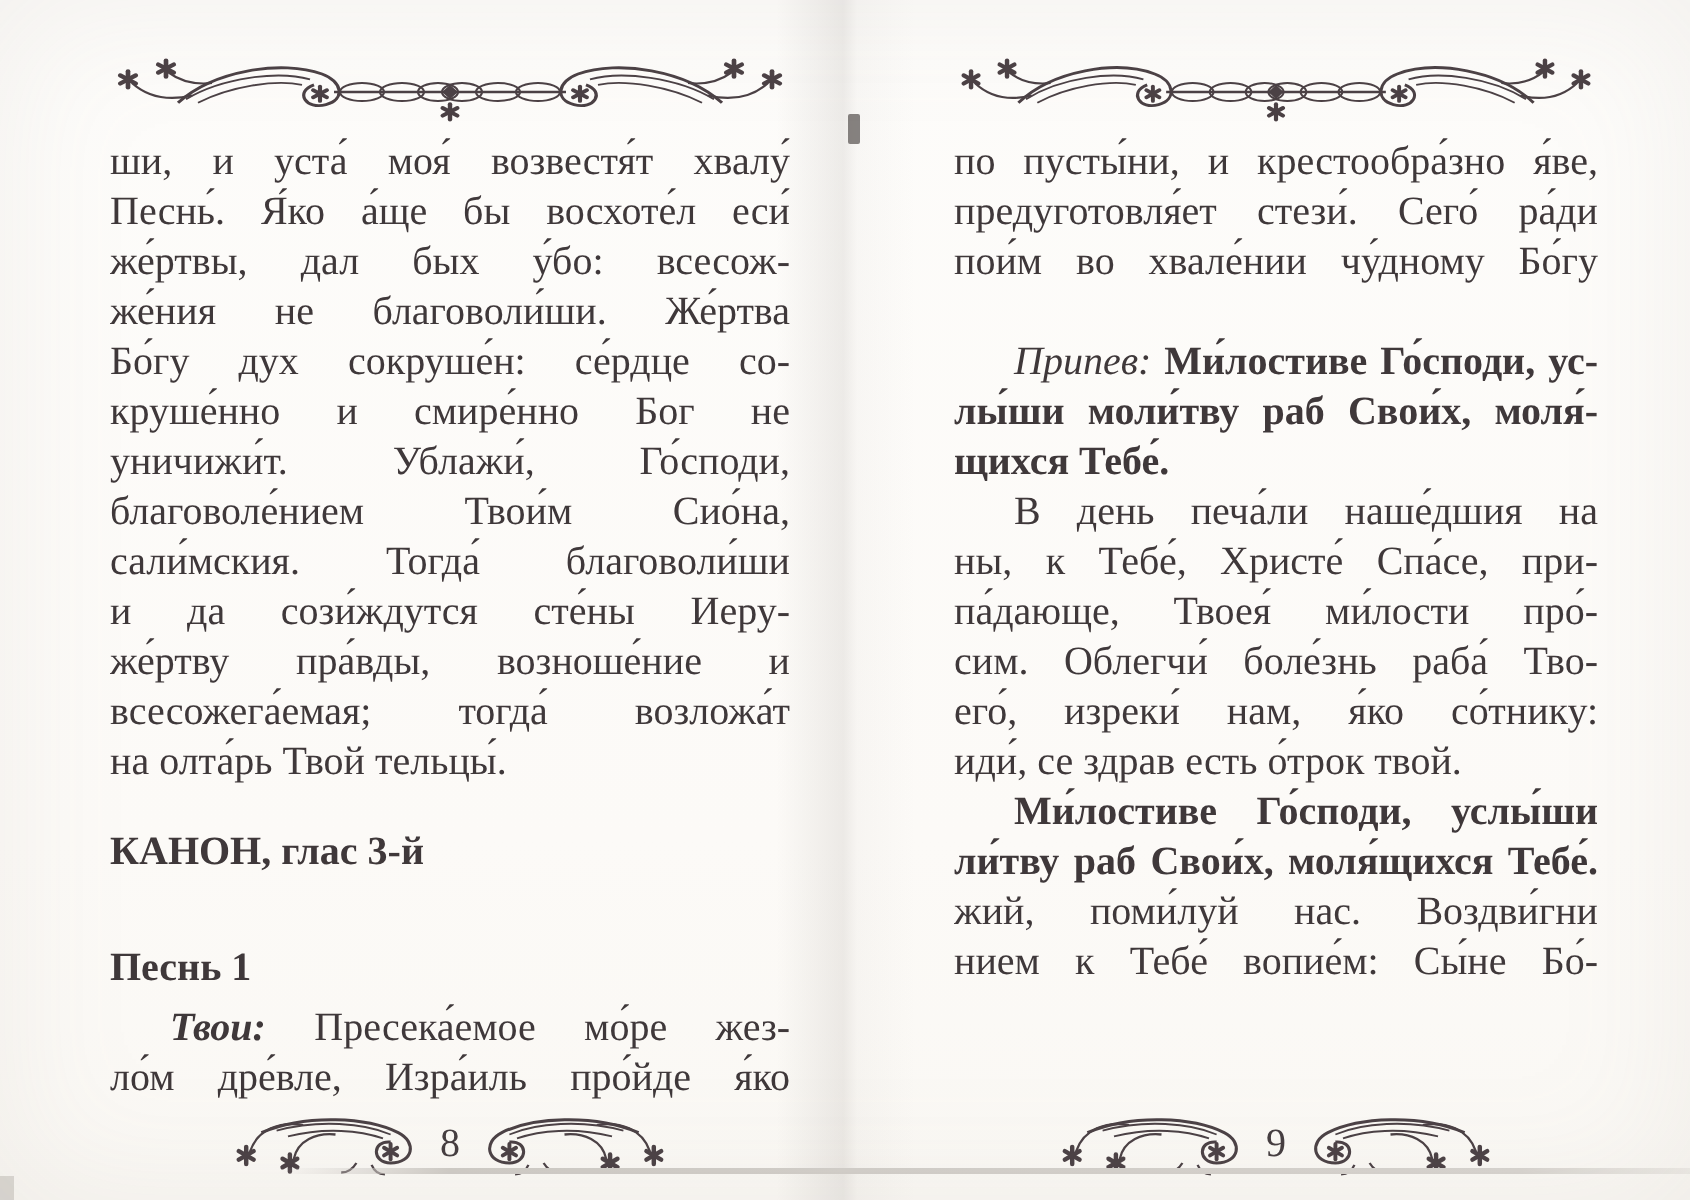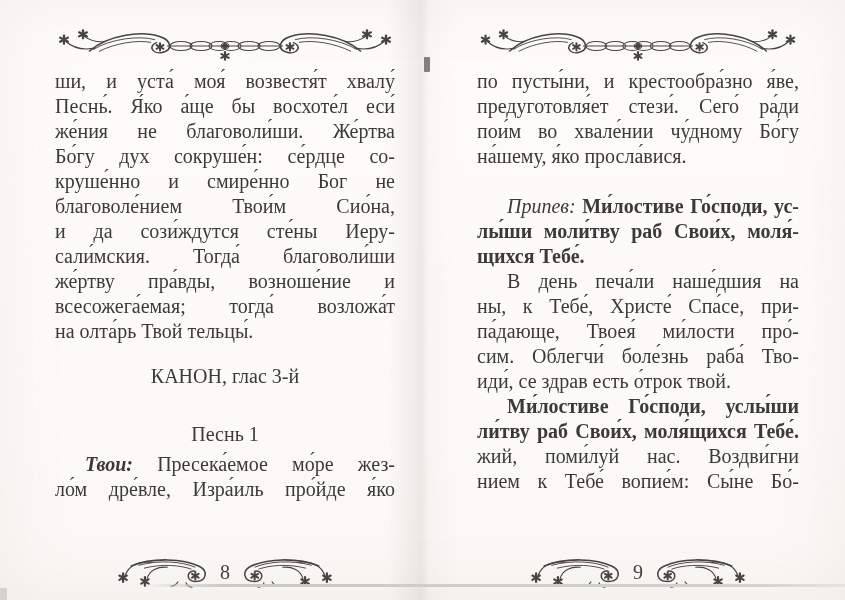--- a/index.html
+++ b/index.html
@@ -28,21 +28,21 @@
   .content{margin-top:5px;font-size:20px;}
   .line{
     height:25px;line-height:25px;
     text-align:justify;text-align-last:justify;
     overflow:hidden;
   }
   .line.last{text-align-last:left;}
   .line.indent{text-indent:30px;}
   .b{font-weight:bold;}
   .i{font-style:italic;}
-  .heading{height:25px;line-height:25px;text-align:center;font-weight:normal;font-size:20px;}
+  .heading{height:25px;line-height:25px;font-weight:bold;font-size:20px;}
   .footer{
     position:absolute;top:524px;left:0;width:100%;height:40px;
     display:flex;align-items:center;justify-content:center;gap:9px;
   }
   .fsw{width:96px;height:38px;color:#4b4145;flex:0 0 auto;}
   .pagenum{font-size:20px;line-height:38px;color:#453d40;}
   .gutter-mark{
     position:absolute;left:424px;top:57px;width:6px;height:15px;
     background:#716c6a;border-radius:1px;opacity:.85;
   }
@@ -100,26 +100,28 @@
       <use href="#hhalf"></use>
       <g transform="translate(340,0) scale(-1,1)">
           <use href="#hhalf"></use>
         </g>
       <path d="M166,20 l4,-4 4,4 -4,4 z" fill="currentColor"></path>
       <use href="#ast" transform="translate(170,31) scale(0.85)" stroke="currentColor"></use>
     </svg>
     <div class="content">
         <div class="line"><span class="">ши, и уста́ моя́ возвестя́т хвалу́</span></div>
         <div class="line"><span class="">Песнь́. Я́ко а́ще бы восхоте́л еси́</span></div>
+        <div class="line"><span class="">же́ртвы, дал бых у́бо: всесож-</span></div>
         <div class="line"><span class="">же́ния не благоволи́ши. Же́ртва</span></div>
         <div class="line"><span class="">Бо́гу дух сокруше́н: се́рдце со-</span></div>
         <div class="line"><span class="">круше́нно и смире́нно Бог не</span></div>
+        <div class="line"><span class="">уничижи́т. Ублажи́, Го́споди,</span></div>
         <div class="line"><span class="">благоволе́нием Твои́м Сио́на,</span></div>
+        <div class="line"><span class="">сали́мския. Тогда́ благоволи́ши</span></div>
         <div class="line"><span class="">и да сози́ждутся сте́ны Иеру-</span></div>
-        <div class="line"><span class="">сали́мския. Тогда́ благоволи́ши</span></div>
         <div class="line"><span class="">же́ртву пра́вды, возноше́ние и</span></div>
         <div class="line"><span class="">всесожега́емая; тогда́ возложа́т</span></div>
         <div class="line last"><span class="">на олта́рь Твой тельцы́.</span></div>
         <div class="heading" style="margin-top: 20px;">КАНОН, глас 3-й</div>
         <div class="heading" style="margin-top: 33px;">Песнь 1</div>
         <div class="line indent" style="margin-top: 5px;"><span class="b i">Твои:</span><span class=""> Пресека́емое мо́ре жез-</span></div>
         <div class="line"><span class="">ло́м дре́вле, Изра́иль про́йде я́ко</span></div>
       </div>
     <div class="footer">
       <svg class="fsw" viewBox="0 0 100 40">
@@ -140,28 +142,28 @@
       <g transform="translate(340,0) scale(-1,1)">
           <use href="#hhalf"></use>
         </g>
       <path d="M166,20 l4,-4 4,4 -4,4 z" fill="currentColor"></path>
       <use href="#ast" transform="translate(170,31) scale(0.85)" stroke="currentColor"></use>
     </svg>
     <div class="content">
         <div class="line"><span class="">по пусты́ни, и крестообра́зно я́ве,</span></div>
         <div class="line"><span class="">предуготовля́ет стези́. Сего́ ра́ди</span></div>
         <div class="line"><span class="">пои́м во хвале́нии чу́дному Бо́гу</span></div>
-        <div class="line last"><span class="">на́шему, я́ко просла́вися.</span></div>
         <div class="line indent" style="margin-top: 25px;"><span class=" i">Припев:</span><span class="b"> Ми́лостиве Го́споди, ус-</span></div>
         <div class="line"><span class="b">лы́ши моли́тву раб Свои́х, моля́-</span></div>
         <div class="line last"><span class="b">щихся Тебе́.</span></div>
         <div class="line indent"><span class="">В день печа́ли наше́дшия на</span></div>
         <div class="line"><span class="">ны, к Тебе́, Христе́ Спа́се, при-</span></div>
         <div class="line"><span class="">па́дающе, Твоея́ ми́лости про́-</span></div>
         <div class="line"><span class="">сим. Облегчи́ боле́знь раба́ Тво-</span></div>
+        <div class="line"><span class="">его́, изреки́ нам, я́ко со́тнику:</span></div>
         <div class="line last"><span class="">иди́, се здрав есть о́трок твой.</span></div>
         <div class="line indent"><span class="b">Ми́лостиве Го́споди, услы́ши мо-</span></div>
         <div class="line"><span class="b">ли́тву раб Свои́х, моля́щихся Тебе́.</span></div>
         <div class="line"><span class="">жий, поми́луй нас. Воздви́гни</span></div>
         <div class="line"><span class="">нием к Тебе́ вопие́м: Сы́не Бо́-</span></div>
       </div>
     <div class="footer">
       <svg class="fsw" viewBox="0 0 100 40">
         <use href="#fhalf"></use>
       </svg>

